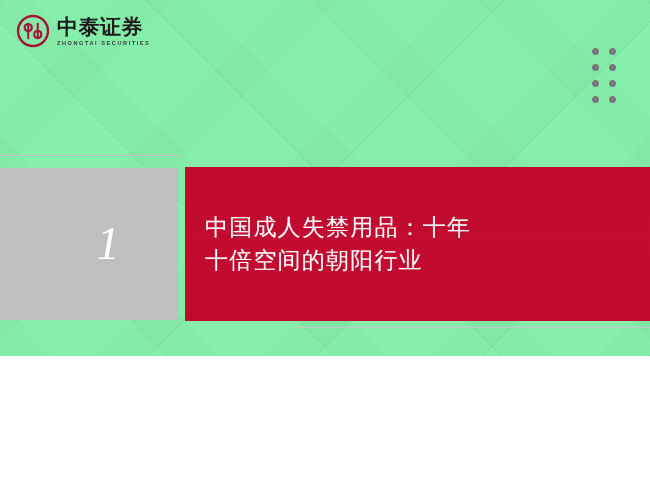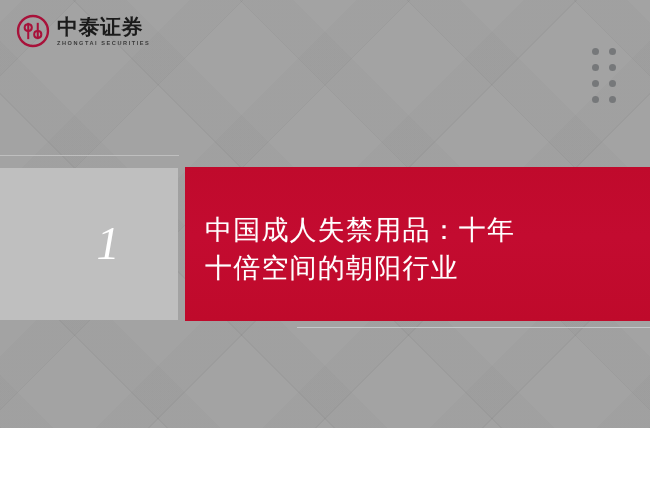--- a/index.html
+++ b/index.html
@@ -7,23 +7,23 @@
     padding: 0;
     background: #ffffff;
   }
   body {
     font-family: "Liberation Sans", sans-serif;
   }
 
   .slide {
     position: relative;
     width: 650px;
-    height: 428px;
+    height: 356px;
     overflow: hidden;
-    background: #a3a3a3;
+    background: #86efac;
   }
 
   
   .bg-pattern {
     position: absolute;
     inset: 0;
     background-image:
       repeating-linear-gradient(45deg,
         rgba(0,0,0,0.030) 0px, rgba(0,0,0,0.030) 1px,
         rgba(0,0,0,0) 1px, rgba(0,0,0,0) 118px),
@@ -147,21 +147,21 @@
     height: 154px;
     background: #c10b2e;
     background: linear-gradient(180deg,#c00a2c 0%, #c30b30 45%, #bf0a2b 100%);
   }
   .title-text {
     position: absolute;
     left: 20px;
     top: 44px;
     color: #ffffff;
     font-family: "DejaVu Serif", "Liberation Serif", serif;
-    font-size: 27px;
+    font-size: 23px;
     font-weight: 400;
     line-height: 1.42;
     letter-spacing: 1.2px;
     white-space: pre-line;
     text-shadow: 0 0 1px rgba(255,255,255,0.25);
   }
 
   
   .rule-bottom {
     position: absolute;

